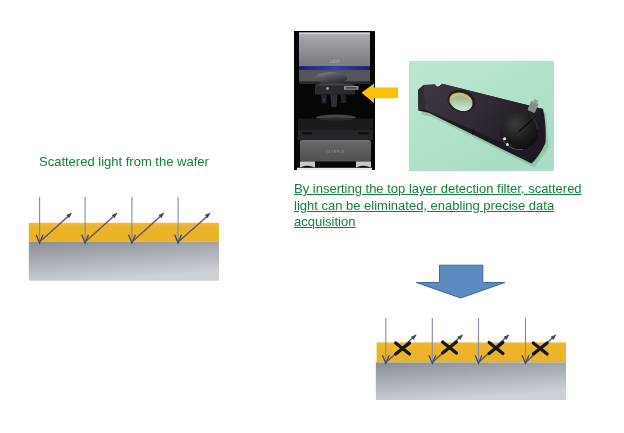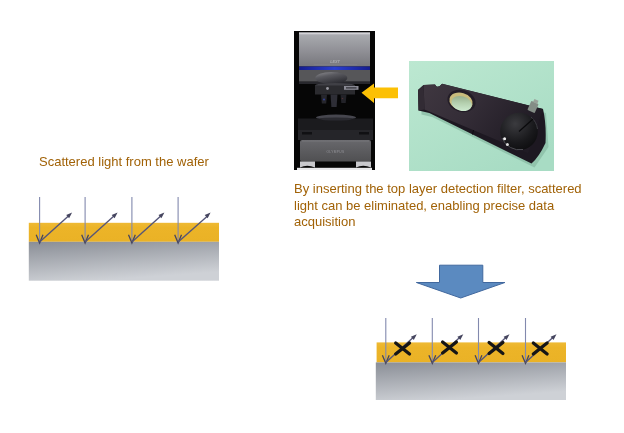--- a/index.html
+++ b/index.html
@@ -1,26 +1,26 @@
 <!DOCTYPE html>
 <html><head>
 <meta charset="utf-8">
 <style>
   html,body{margin:0;padding:0;}
   body{width:624px;height:433px;background:#ffffff;position:relative;overflow:hidden;
        font-family:"Liberation Sans", sans-serif;}
   .abs{position:absolute;}
-  .txt{color:#a16207;font-size:13px;line-height:16.5px;}
+  .txt{color:#15803d;font-size:13px;line-height:16.5px;}
 </style>
 </head>
 <body>
 
 <div class="abs txt" style="left:39px;top:154px;">Scattered light from the wafer</div>
 
-<div class="abs txt" style="left:294px;top:181px;white-space:nowrap;">By inserting the top layer detection filter, scattered<br>light can be eliminated, enabling precise data<br>acquisition</div>
+<div class="abs txt" style="left:294px;top:181px;white-space:nowrap;text-decoration:underline;">By inserting the top layer detection filter, scattered<br>light can be eliminated, enabling precise data<br>acquisition</div>
 
 <svg class="abs" style="left:294px;top:31px;" width="81" height="143" viewBox="0 0 81 143">
   <defs>
     <linearGradient id="mhead" x1="0" y1="0" x2="0" y2="1">
       <stop offset="0" stop-color="#acaeb2"></stop>
       <stop offset="0.5" stop-color="#929298"></stop>
       <stop offset="1" stop-color="#77777c"></stop>
     </linearGradient>
     <linearGradient id="mblue" x1="0" y1="0" x2="1" y2="0">
       <stop offset="0" stop-color="#151d8e"></stop>

